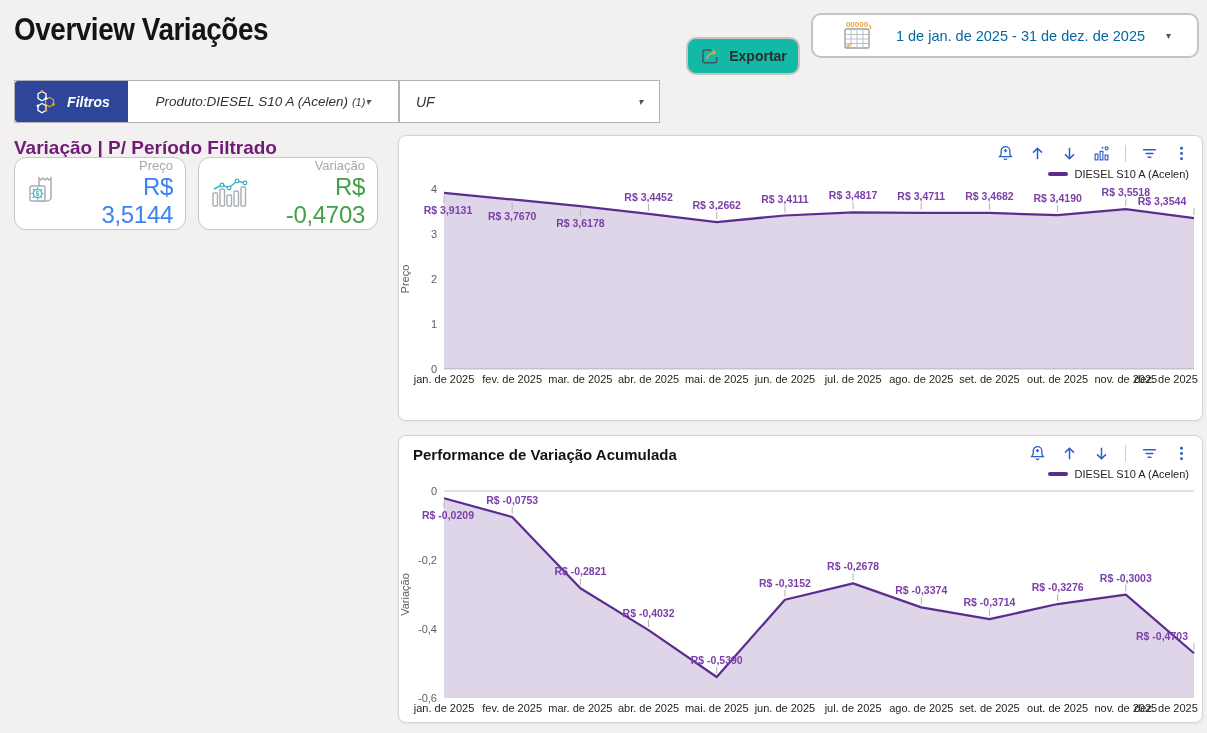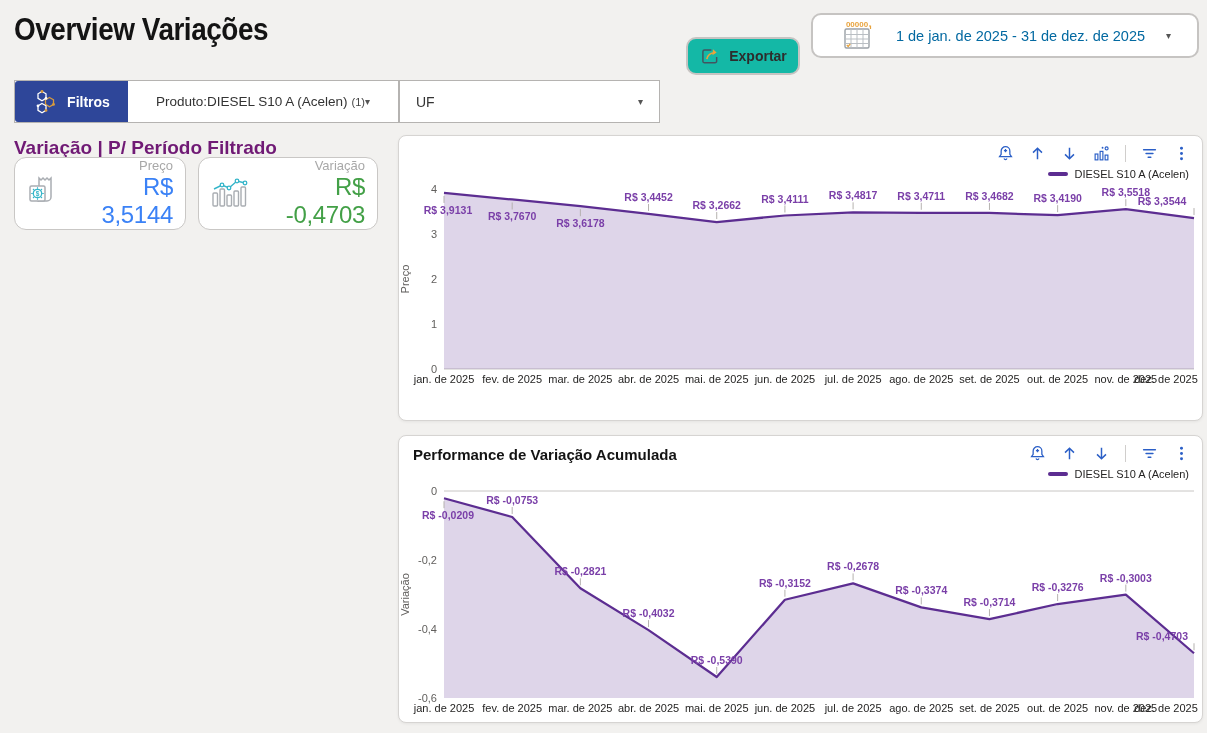--- a/index.html
+++ b/index.html
@@ -13,21 +13,21 @@
   .btn-export { position:absolute; left:686px; top:17px; width:114px; height:38px; background:#14b8a6;
     border:2px solid #c6c4c2; border-radius:10px; display:flex; align-items:center; justify-content:center;
     gap:8px; cursor:pointer;margin-top:20px; }
   .btn-export span.lbl { font-size:14px; font-weight:bold; color:#2d2d2d; }
   .date-control { position:absolute; left:811px; top:13px; width:388px; height:45px; background:#fff;
     border:2px solid #c6c4c2; border-radius:10px; display:flex; align-items:center; padding:0 26px; cursor:pointer; }
   .date-control .txt { flex:1; text-align:center; font-size:14.5px; color:#0369a1; }
   .caret { font-size:10px; color:#555; }
 
   
-  .filter-box { position:absolute; top:80px; height:43px; background:#fff; border:1px solid #b5b3b1; display:flex; align-items:center; }
+  .filter-box { position:absolute; top:80px; height:43px; background:#fff; border:1px solid #b5b3b1; display:flex; align-items:center;font-style:italic; }
   .fb1 { left:14px; width:385px; }
   .fb2 { left:399px; width:261px; justify-content:space-between; padding:12px 16px; }
   .filtros-btn { width:113px; height:100%; background:#2e4699; color:#fff; display:flex; align-items:center;
     justify-content:center; gap:9px; font-size:14px; font-weight:bold; border-radius:3px 0 0 3px; cursor:pointer; }
   .produto-dd { flex:1; display:flex; align-items:center; justify-content:center; font-size:13.5px; color:#333; cursor:pointer; }
   .produto-dd .cnt { font-size:11px; color:#444; margin-left:4px; }
   .uf-label { font-size:14px; color:#333; }
 
   
   .kpi-heading { position:absolute; left:14px; top:137px; font-size:19px; font-weight:bold; color:#701a75; }

